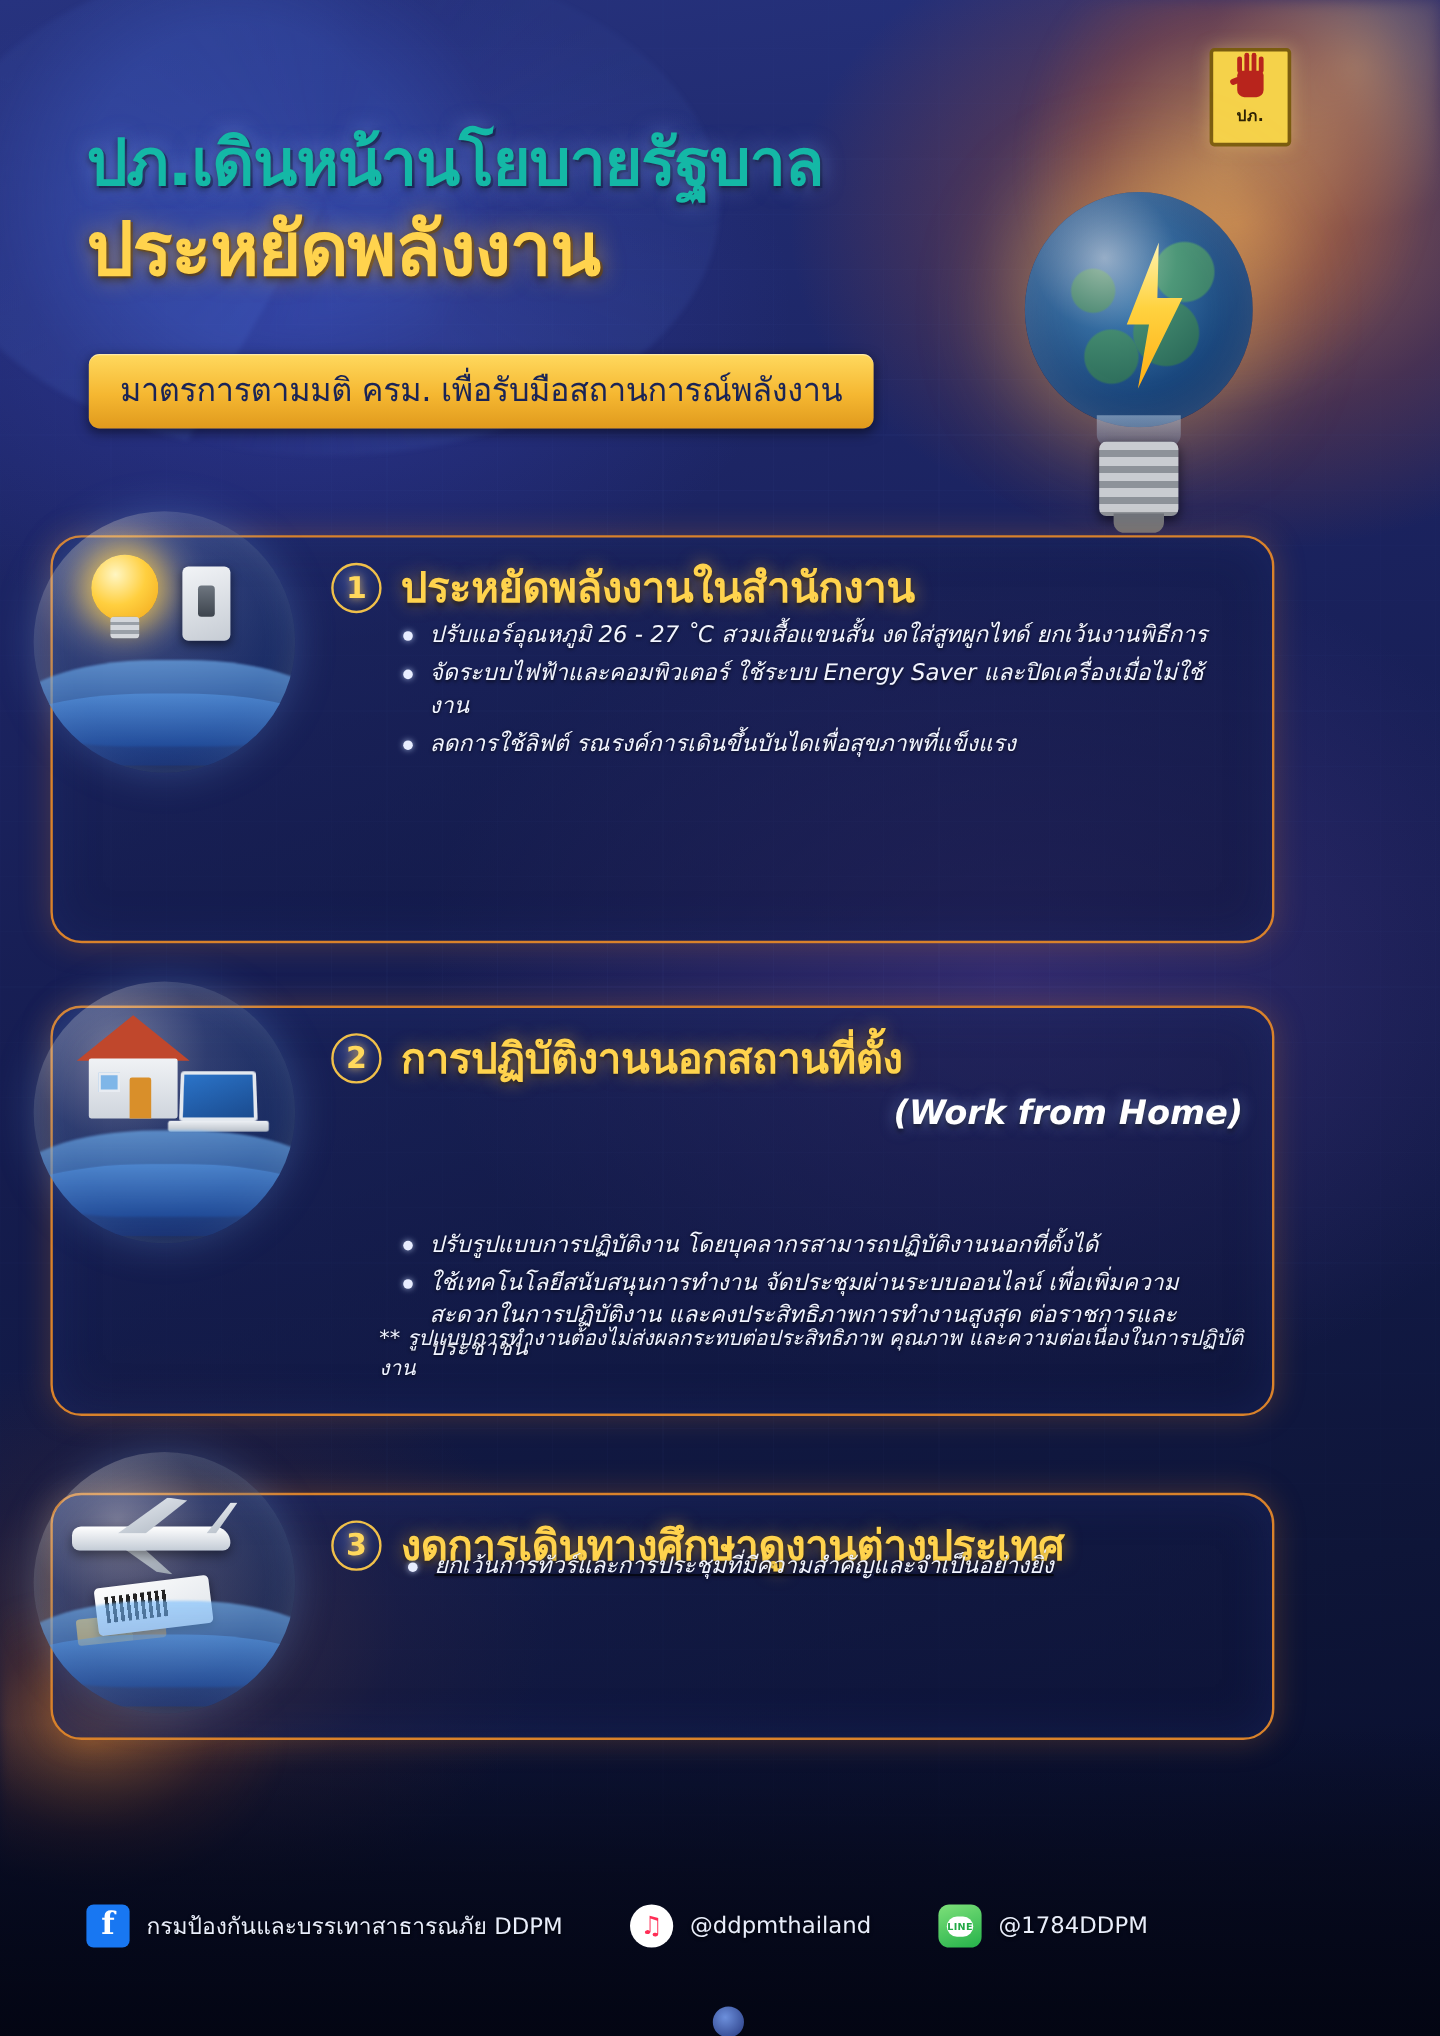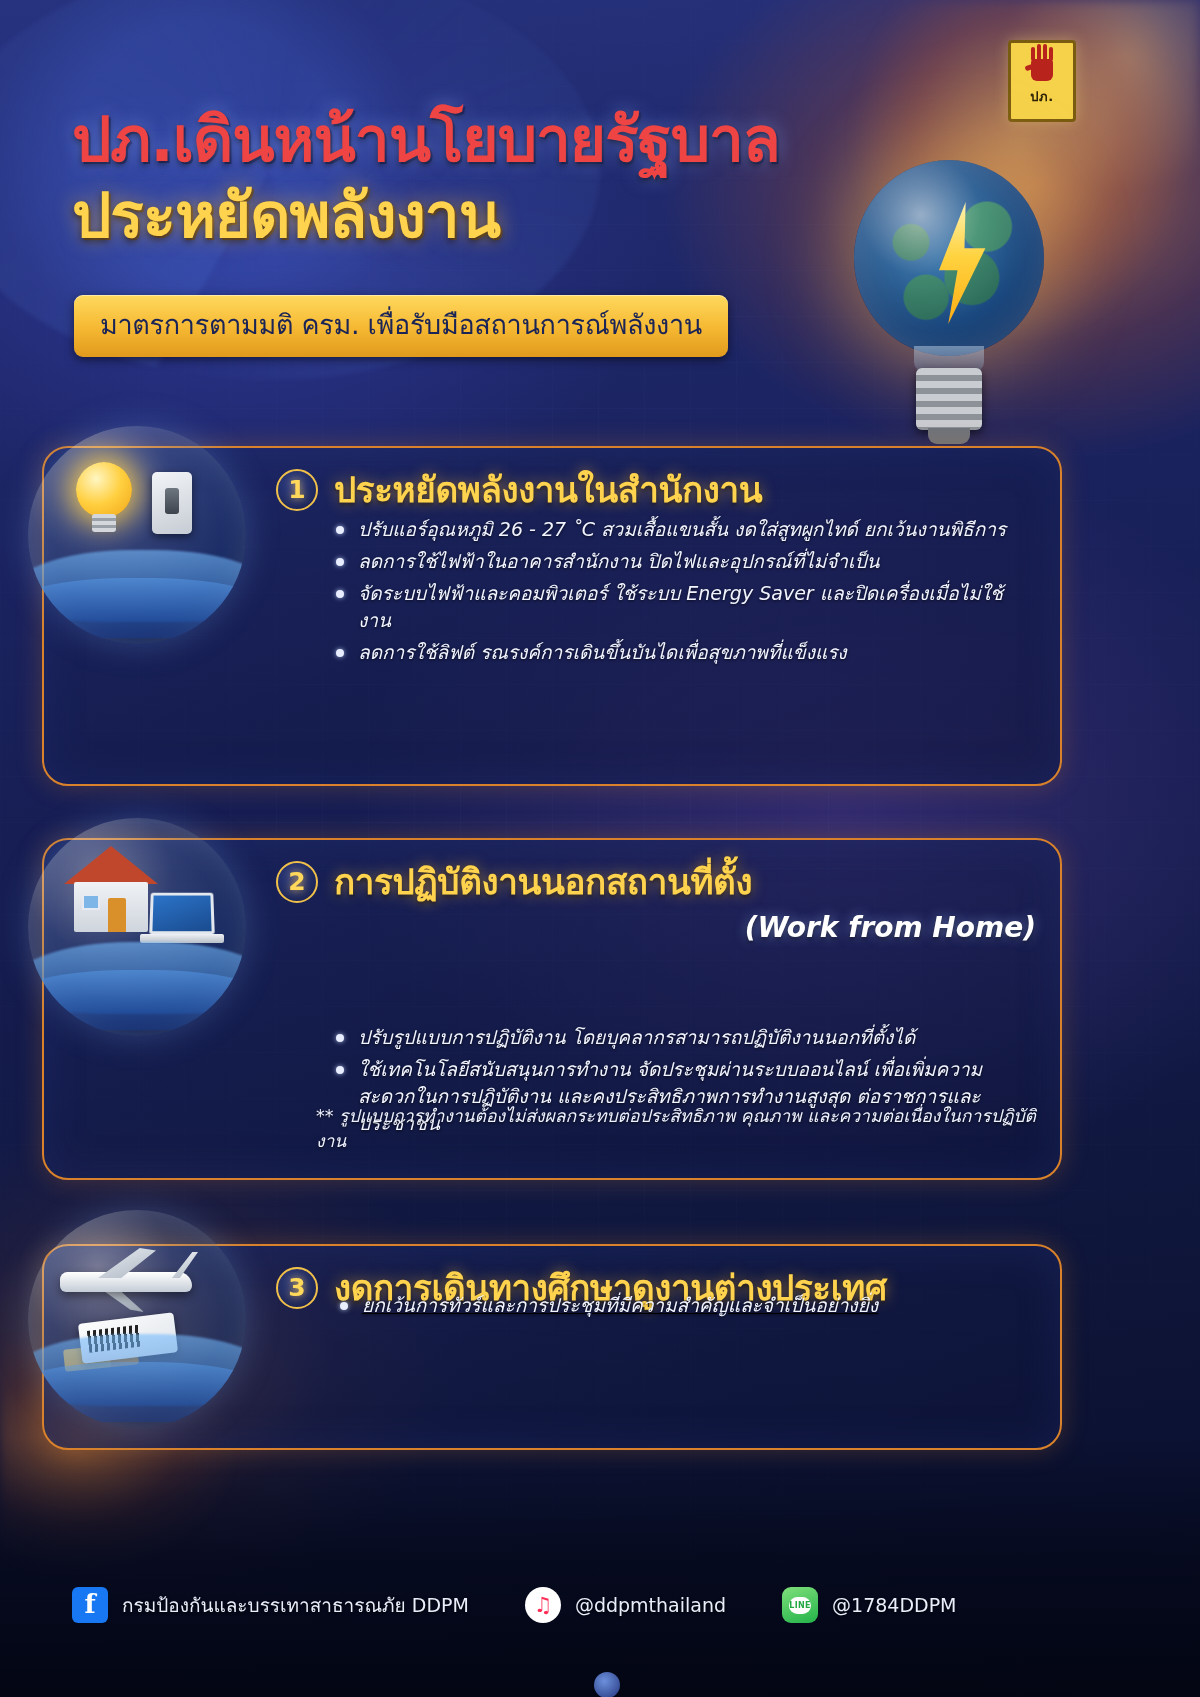--- a/index.html
+++ b/index.html
@@ -65,21 +65,21 @@
     background:#b8241c; border-radius:4px 4px 6px 6px;
   }
   .logo .hand .f { position:absolute; width:4px; height:14px; background:#b8241c; border-radius:2px; top:0; }
   .logo .hand .f1{left:4px;} .logo .hand .f2{left:10px;height:17px;top:-3px;}
   .logo .hand .f3{left:16px;height:17px;top:-3px;} .logo .hand .f4{left:22px;}
   .logo .hand .thumb{position:absolute;left:-2px;top:18px;width:9px;height:5px;background:#b8241c;border-radius:3px;transform:rotate(-20deg);}
   .logo .logo-txt { font-size:13px; font-weight:bold; color:#2d2205; margin-top:5px; letter-spacing:.5px; }
 
   .title-wrap { position:absolute; left:72px; top:108px; width:830px; }
   .title-1 {
-    font-size:62px; font-weight:bold; color:#ef4444; line-height:1.04;
+    font-size:54px; font-weight:bold; color:#14b8a6; line-height:1.04;
     letter-spacing:-1px;
     text-shadow:0 0 18px rgba(140,170,255,.55), 0 3px 6px rgba(0,0,0,.65), 2px 2px 0 rgba(20,30,80,.8);
   }
   .title-2 {
     font-size:62px; font-weight:bold; color:#ffd34d; line-height:1.04; margin-top:12px;
     letter-spacing:-1px;
     text-shadow:0 0 20px rgba(255,190,60,.6), 0 3px 7px rgba(0,0,0,.7), 2px 2px 0 rgba(120,70,0,.65);
   }
   .subtitle-bar {
     position:absolute; left:74px; top:295px; padding:8px 26px 11px 26px;
@@ -302,21 +302,20 @@
       </div>
     <div class="wave"></div>
       <div class="wave2"></div>
   </div>
   <div class="card-head">
     <div class="num">1</div>
     <div class="card-title">ประหยัดพลังงานในสำนักงาน</div>
   </div>
   <ul class="bullets" id="list1">
     <li>ปรับแอร์อุณหภูมิ 26 - 27 ˚C  สวมเสื้อแขนสั้น  งดใส่สูทผูกไทด์ ยกเว้นงานพิธีการ</li>
-    <li>ลดการใช้ไฟฟ้าในอาคารสำนักงาน ปิดไฟและอุปกรณ์ที่ไม่จำเป็น</li>
     <li>จัดระบบไฟฟ้าและคอมพิวเตอร์ ใช้ระบบ Energy Saver และปิดเครื่องเมื่อไม่ใช้งาน</li>
     <li>ลดการใช้ลิฟต์ รณรงค์การเดินขึ้นบันไดเพื่อสุขภาพที่แข็งแรง</li>
   </ul>
 </div>
 
 <div class="card" id="card2">
   <div class="badge">
     <div class="a2-house">
       <div class="roof"></div>
         <div class="body"></div>

